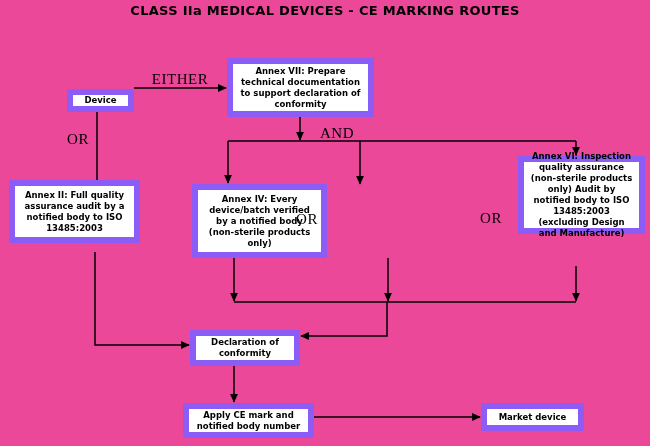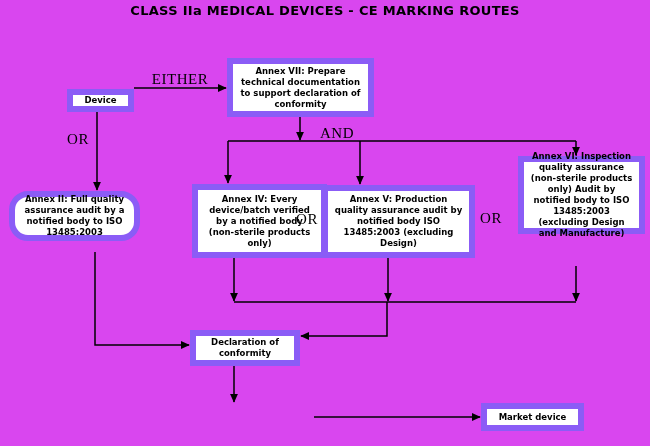--- a/index.html
+++ b/index.html
@@ -1,17 +1,17 @@
 <!DOCTYPE html>
 <html><head>
 <meta charset="utf-8">
 <style>
   html,body{margin:0;padding:0;background:#ffffff;}
   #stage{
-    position:relative;width:650px;height:446px;background:#d946ef;
+    position:relative;width:650px;height:446px;background:#ec4899;
     font-family:"DejaVu Sans",sans-serif;color:#000;overflow:hidden;
   }
   #title{
     position:absolute;left:0;top:3px;width:650px;text-align:center;
     font-size:13px;font-weight:bold;letter-spacing:0.3px;
     font-family:"DejaVu Sans",sans-serif;
   }
   .node{
     position:absolute;box-sizing:border-box;border:6px solid #8b5cf6;background:#fff;
     display:flex;align-items:center;justify-content:center;text-align:center;
@@ -20,21 +20,21 @@
   }
   .flow-label{
     position:absolute;transform:translate(-50%,-50%);
     font-family:Liberation Serif, serif;font-size:15px;font-weight:500;
     letter-spacing:0.5px;z-index:2;white-space:nowrap;
   }
   #connectors{position:absolute;left:0;top:0;z-index:1;}
   
   #n-device      {left:67px;  top:89px;  width:67px;  height:23px;}
   #n-annex7      {left:227px; top:58px;  width:147px; height:59px;}
-  #n-annex2      {left:9px;   top:191px; width:131px; height:50px;border-radius:19px;}
+  #n-annex2      {left:9px;   top:180px; width:131px; height:63px;}
   #n-annex4      {left:152px; top:184px; width:135px; height:74px;margin-left:40px;}
   #n-annex5      {left:322px; top:185px; width:153px; height:73px;}
   #n-annex6      {left:518px; top:156px; width:127px; height:78px;}
   #n-declaration {left:190px; top:330px; width:110px; height:36px;}
   #n-apply       {left:183px; top:403px; width:131px; height:35px;}
   #n-market      {left:481px; top:403px; width:103px; height:28px;}
   #l-either  {left:180px; top:79px;}
   #l-or-left {left:78px;  top:139px;}
   #l-and     {left:337px; top:133px;}
   #l-or-mid  {left:307px; top:219px;}
@@ -83,38 +83,35 @@
 assurance audit by a
 notified body to ISO
 13485:2003</div>
 
   <div class="node" id="n-annex4">Annex IV: Every
 device/batch verified
 by a notified body
 (non-sterile products
 only)</div>
 
-  <div class="node" id="n-annex5">Annex V: Production
-quality assurance audit by
-notified body ISO
-13485:2003 (excluding
-Design)</div>
 
   <div class="node" id="n-annex6">Annex VI: Inspection
 quality assurance
 (non-sterile products
 only) Audit by
 notified body to ISO
 13485:2003
 (excluding Design
 and Manufacture)</div>
 
   <div class="node" id="n-declaration">Declaration of
 conformity</div>
 
+  <div class="node" id="n-apply">Apply CE mark and
+notified body number</div>
 
   <div class="node" id="n-market">Market device</div>
 
   <div class="flow-label" id="l-either">EITHER</div>
   <div class="flow-label" id="l-or-left">OR</div>
   <div class="flow-label" id="l-and">AND</div>
   <div class="flow-label" id="l-or-mid">OR</div>
   <div class="flow-label" id="l-or-right">OR</div>
 
 </div>

